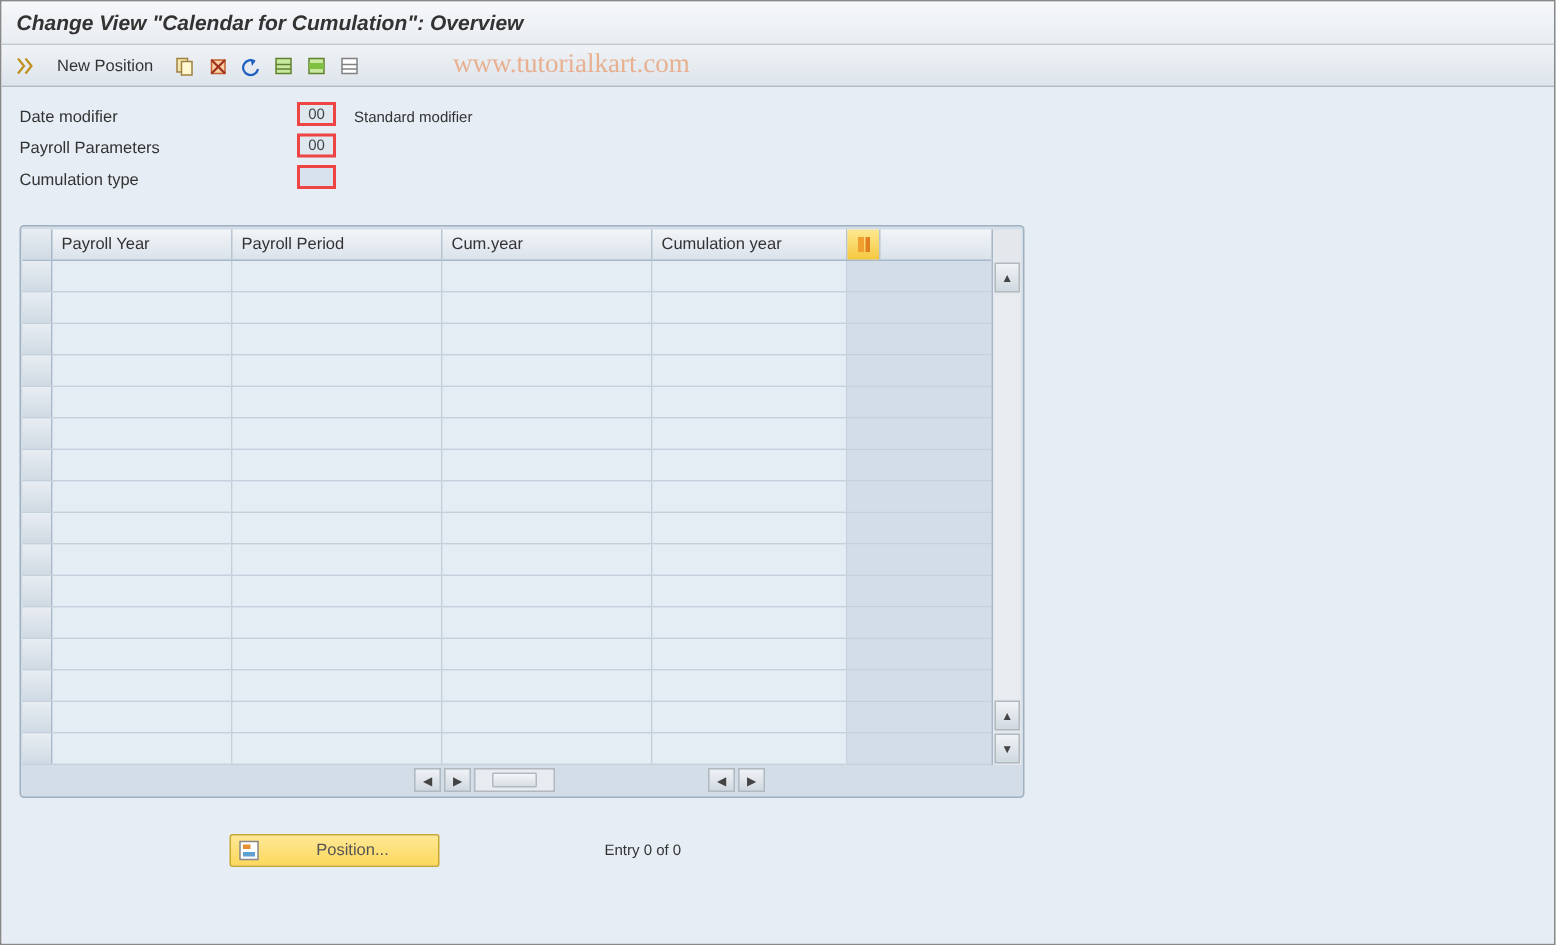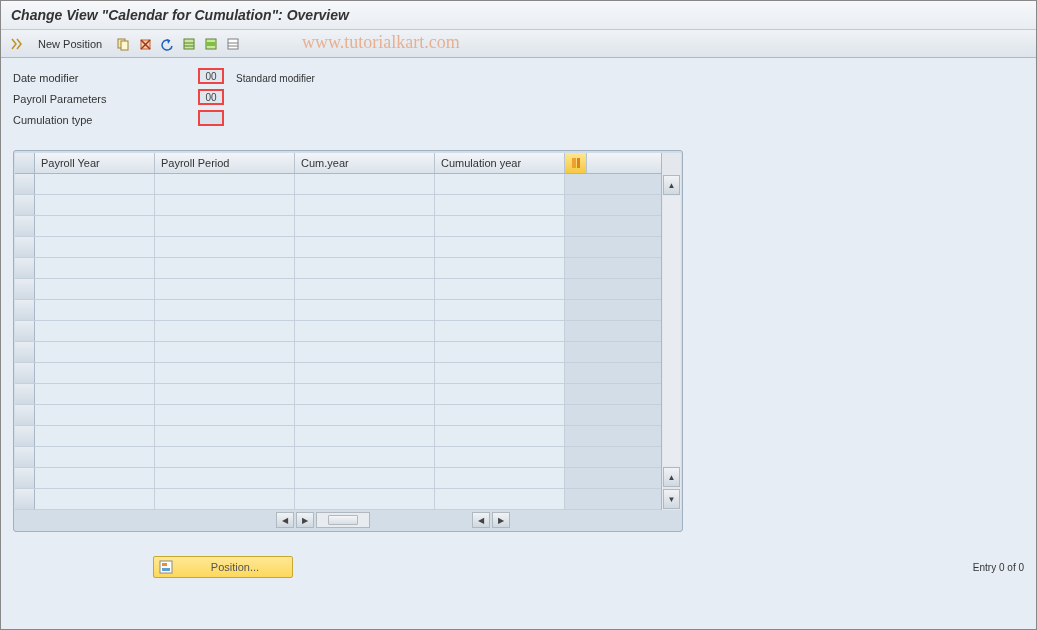--- a/index.html
+++ b/index.html
@@ -249,21 +249,20 @@
       border-radius: 1px;
     }
     .hscroll-group-right { display:flex; margin-left: 100px; }
     
     
     .bottom-controls {
       margin-top: 24px;
       display: flex;
       align-items: center;
       padding-left: 140px;
-      justify-content: space-between;
     }
     .position-btn {
       width: 140px;
       height: 22px;
       background: linear-gradient(#ffe896, #fcd85c);
       border: 1px solid #c8a830;
       border-radius: 2px;
       display: flex;
       align-items: center;
       font-size: 11px;

